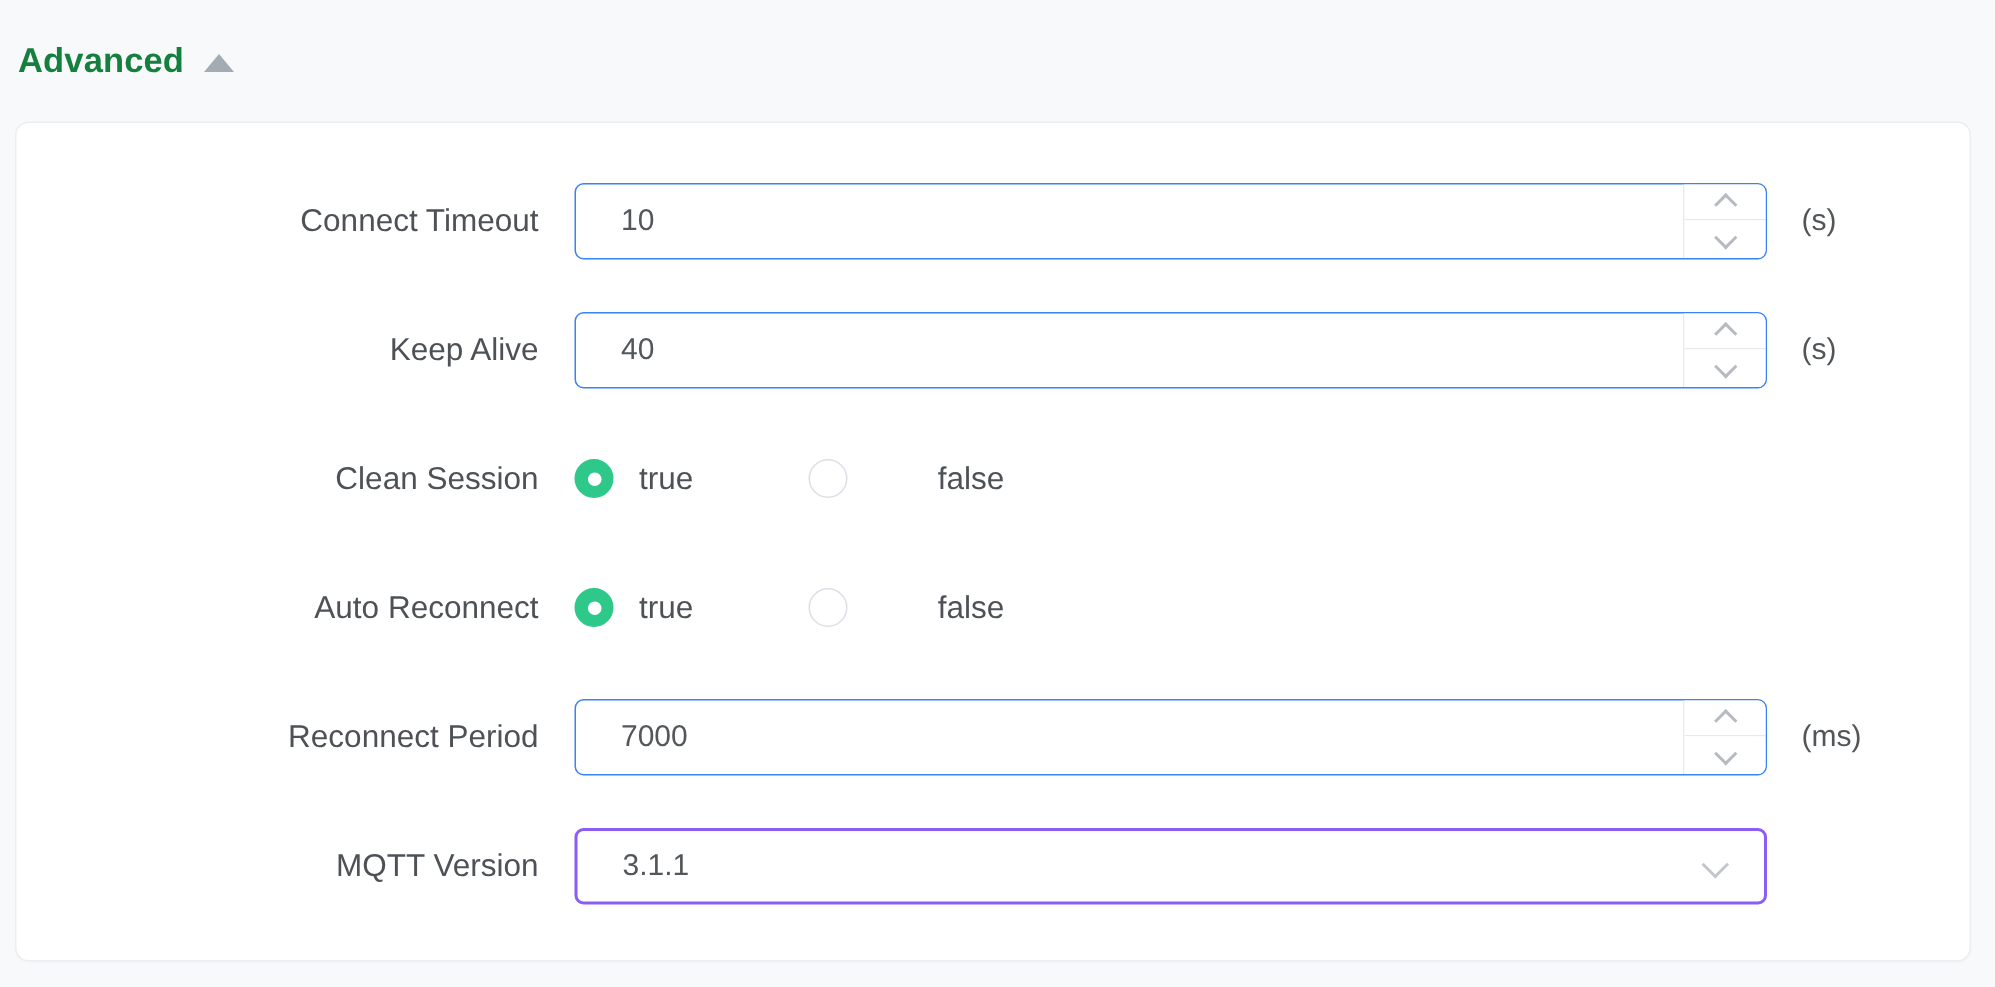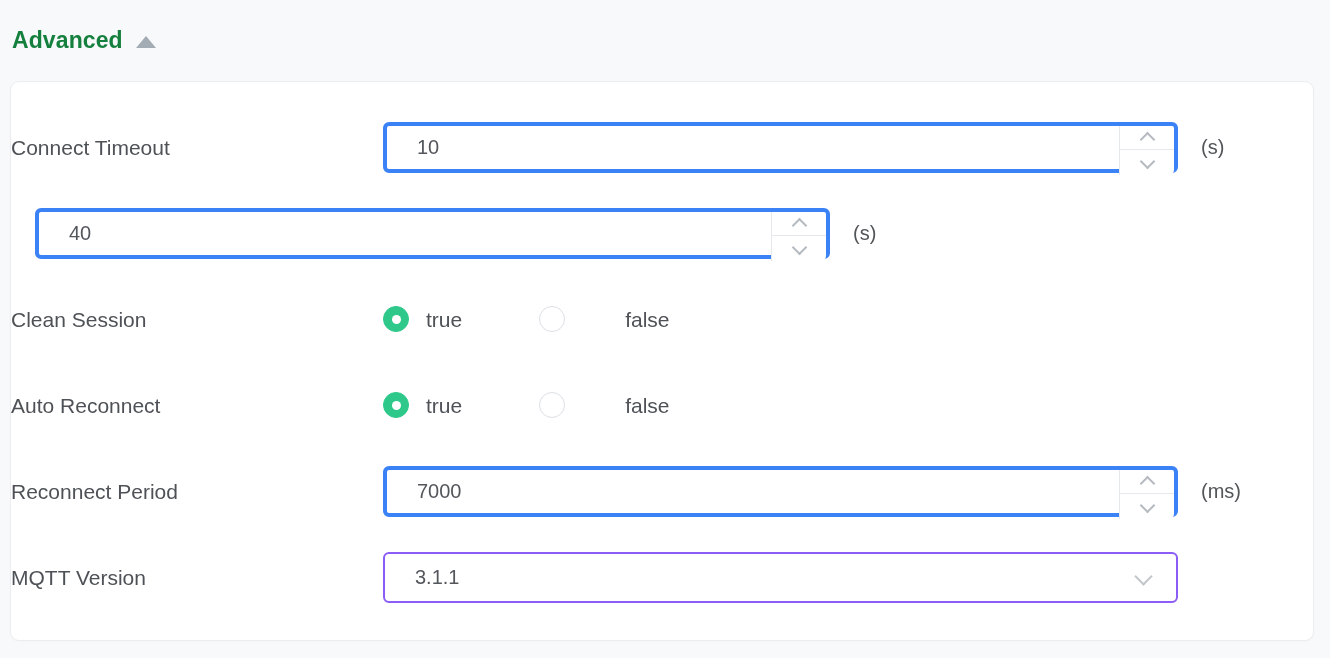--- a/index.html
+++ b/index.html
@@ -64,38 +64,39 @@
   .row {
     display: flex;
     align-items: center;
     height: 86px;
   }
   .row.radio-row { height: 86px; }
 
   .label {
     width: 348px;
     flex: 0 0 348px;
+    text-align: right;
     font-size: 21px;
     color: #4e5257;
     padding-right: 0;
     line-height: 1;
   }
 
   .control {
     margin-left: 24px;
     display: flex;
     align-items: center;
   }
 
   
   .number-field {
     position: relative;
     width: 795px;
     height: 51px;
-    border: 4px solid #3b82f6;
+    border: 1px solid #3b82f6;
     border-radius: 6px;
     background: #fff;
     display: flex;
     align-items: center;
   }
   .number-field .value {
     padding-left: 30px;
     font-size: 20px;
     color: #53575c;
     line-height: 1;
@@ -255,20 +256,21 @@
             <div class="spin-btn down">
               <span class="chev down"></span>
             </div>
           </div>
         </div>
         <span class="unit">(s)</span>
       </div>
     </div>
 
     <div class="row">
+      <div class="label">Keep Alive</div>
       <div class="control">
         <div class="number-field">
           <span class="value">40</span>
           <div class="spinner">
             <div class="spin-btn up">
               <span class="chev up"></span>
             </div>
             <div class="spin-btn down">
               <span class="chev down"></span>
             </div>

